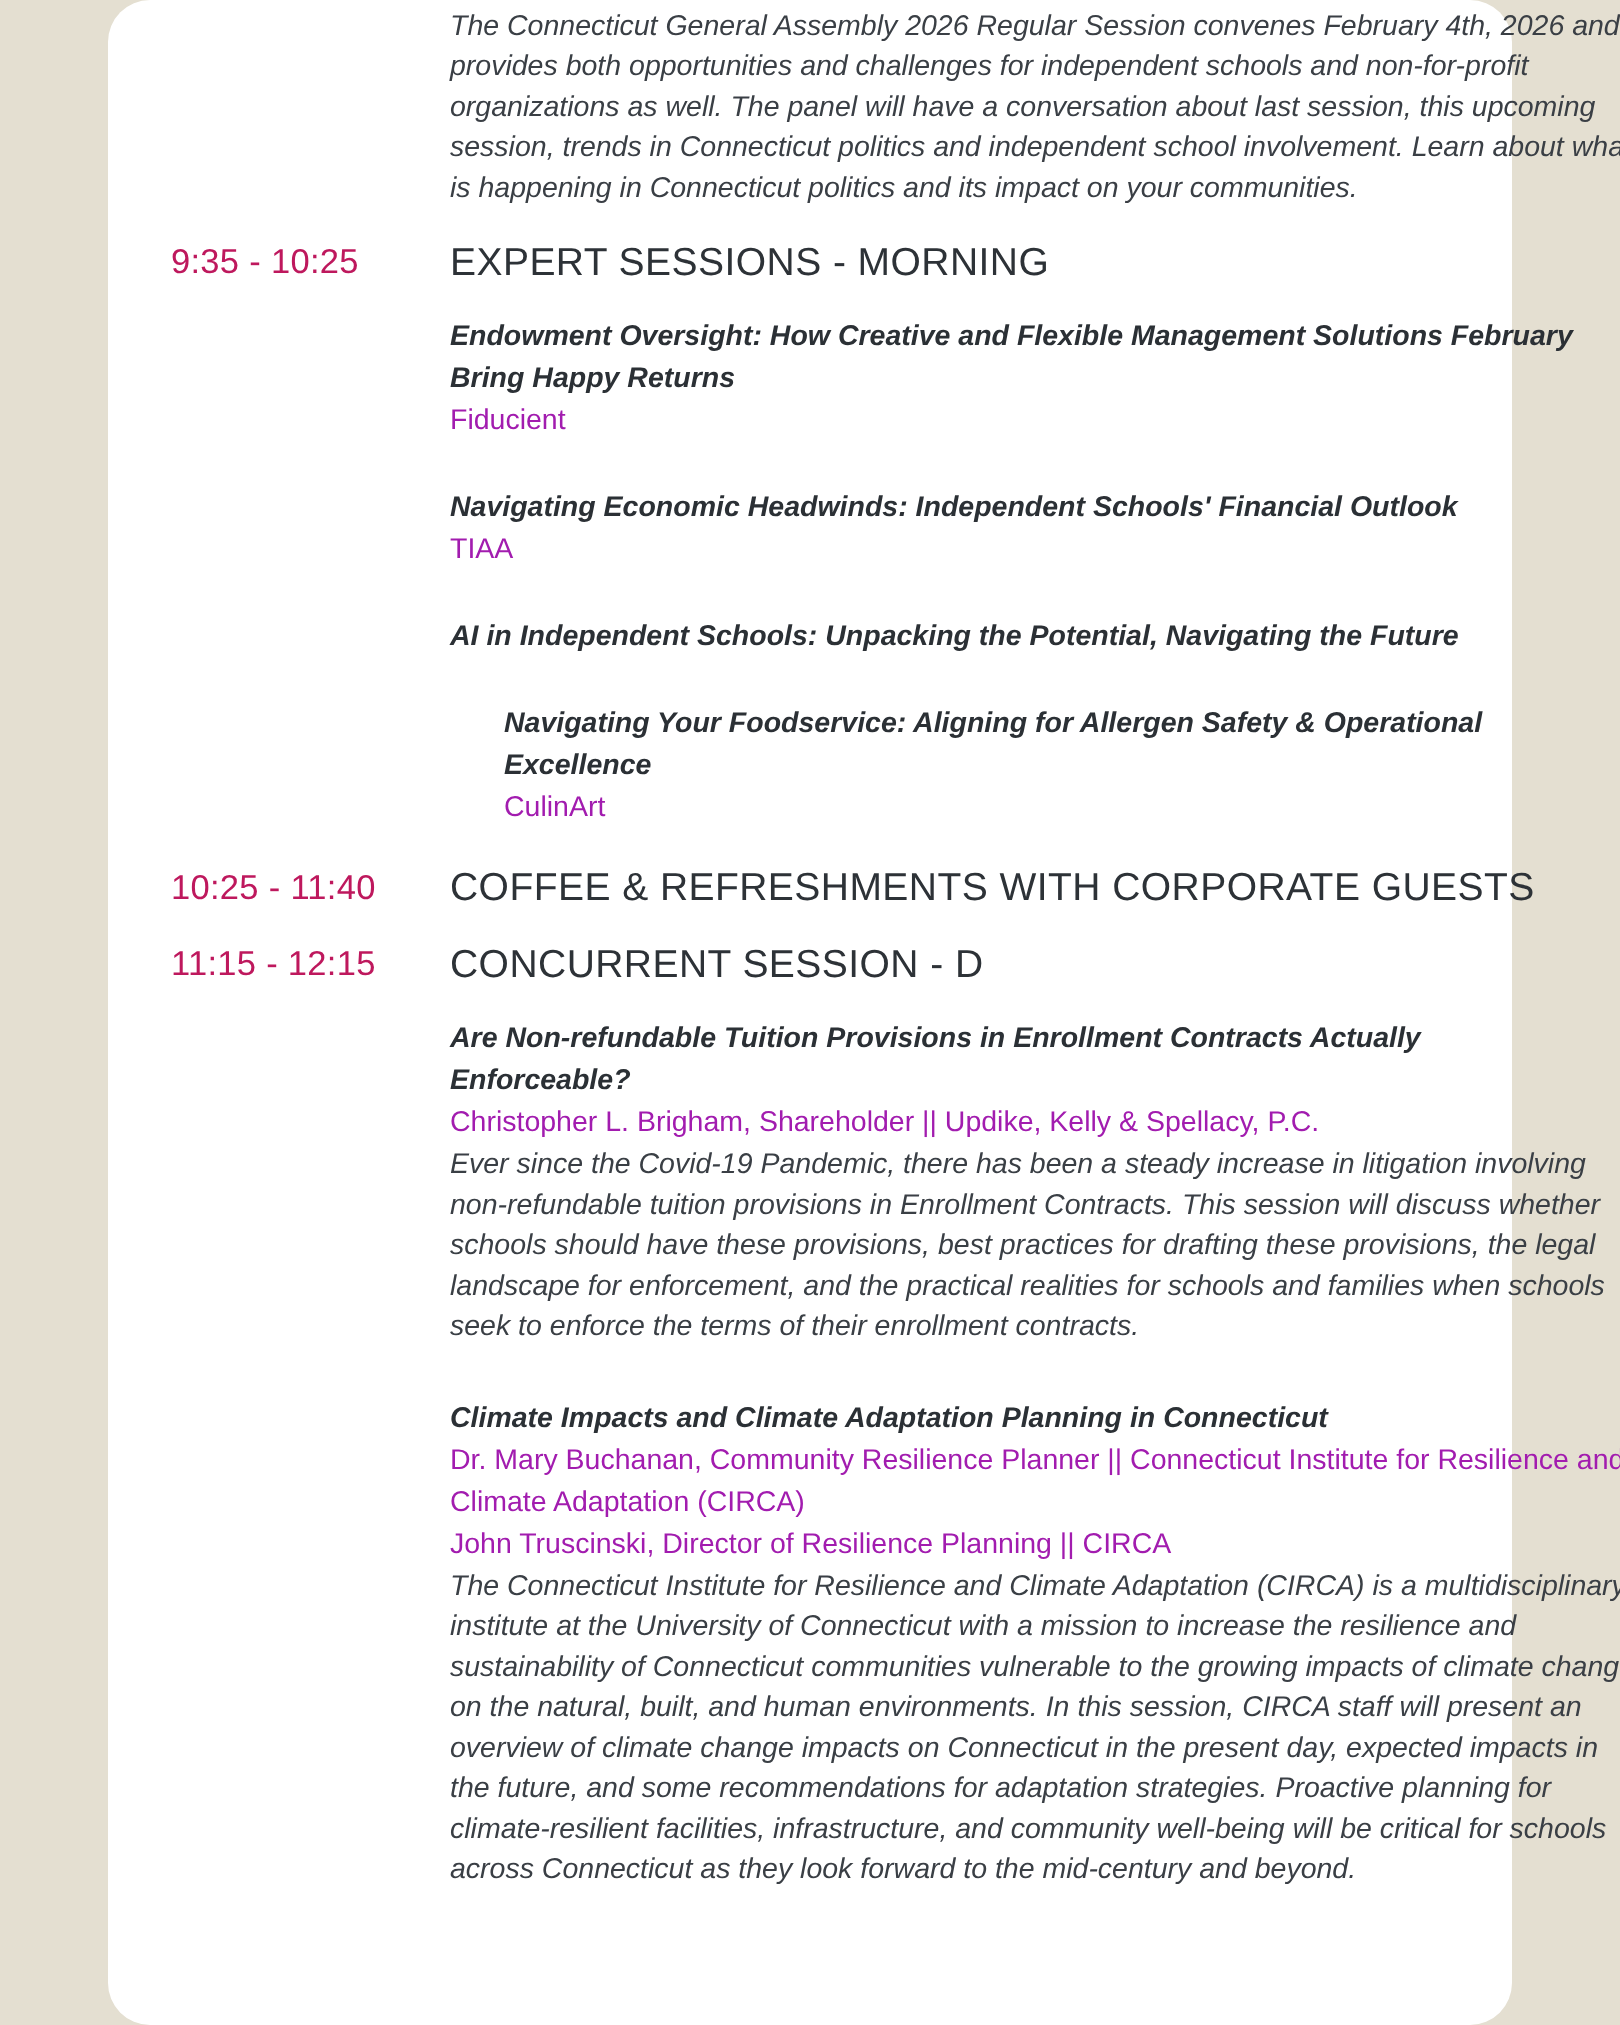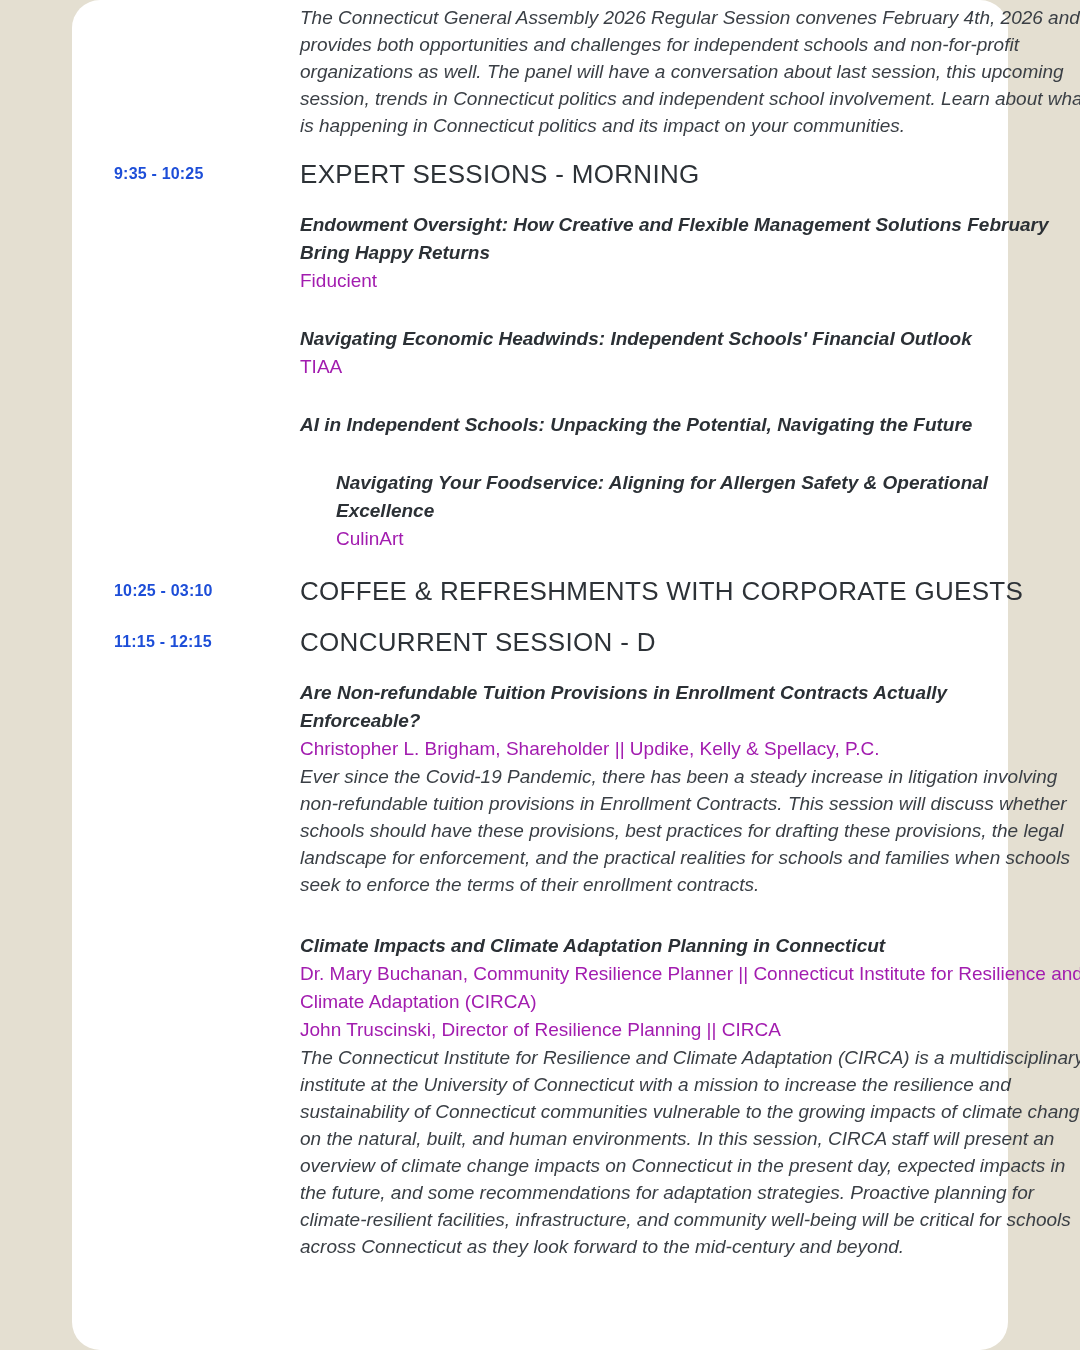--- a/index.html
+++ b/index.html
@@ -16,23 +16,23 @@
     height: 1350px;
     background: #ffffff;
     padding: 4px 0 0 42px;
     border-radius: 28px;
   }
   .row {
     display: grid;
     grid-template-columns: 186px 790px;
   }
   .col-time {
-    font-size: 16px;
-    font-weight: bold;
-    color: #1d4ed8;
+    font-size: 23px;
+    font-weight: normal;
+    color: #be185d;
     line-height: 28px;
     letter-spacing: 0.2px;
   }
   .col-main { width: 790px; }
   .para {
     font-style: italic;
     font-size: 19px;
     line-height: 27px;
     color: #3a3f45;
   }
@@ -106,21 +106,21 @@
 
   <section class="row session last-expert">
     <div class="col-time"></div>
     <div class="col-main">
       <h3 class="session-title">Navigating Your Foodservice: Aligning for Allergen Safety &amp; Operational Excellence</h3>
       <div class="presenter">CulinArt</div>
     </div>
   </section>
 
   <section class="row heading-row">
-    <div class="col-time">10:25 - 03:10</div>
+    <div class="col-time">10:25 - 11:40</div>
     <div class="col-main">
       <h2 class="section-heading">COFFEE &amp; REFRESHMENTS WITH CORPORATE GUESTS</h2>
     </div>
   </section>
 
   <section class="row heading-row">
     <div class="col-time">11:15 - 12:15</div>
     <div class="col-main">
       <h2 class="section-heading">CONCURRENT SESSION - D</h2>
     </div>

